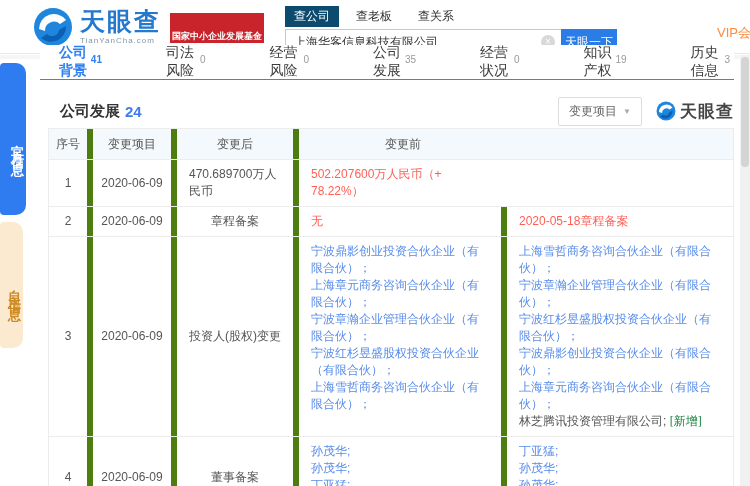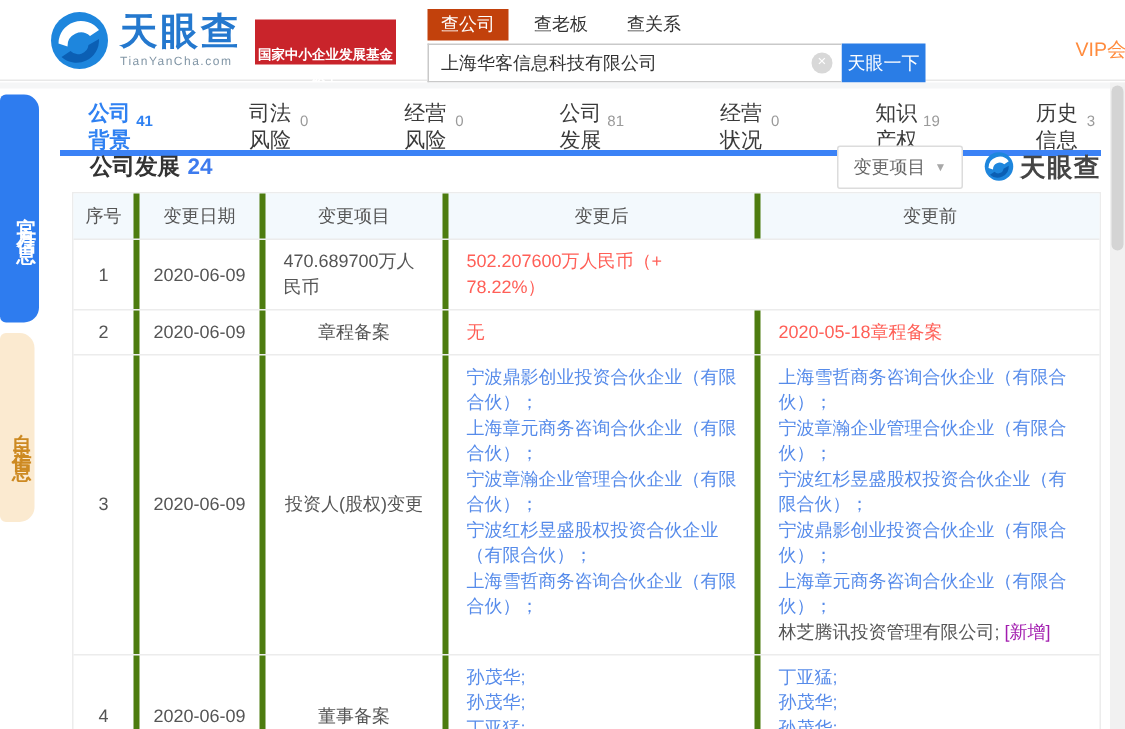--- a/index.html
+++ b/index.html
@@ -14,42 +14,42 @@
   .logo { position:absolute; left:33px; top:7px; display:flex; align-items:flex-start; cursor:pointer; }
   .logo-ico { width:40px; height:40px; }
   .logo-txt { margin-left:7px; }
   .logo-title { font-size:25px; font-weight:bold; color:#2478ce; letter-spacing:2px; line-height:28px; }
   .logo-sub { font-size:8px; color:#8296a6; letter-spacing:1px; margin-top:1px; }
   .badge { position:absolute; left:170px; top:13px; width:94px; height:30px; background:#c9242b;
     color:#fff; font-size:9px; font-weight:bold; text-align:center; line-height:14px; padding-top:16px; }
   .search-wrap { position:absolute; left:285px; top:6px; }
   .search-tabs { display:flex; gap:8px; margin-bottom:2px; }
   .search-tab { font-size:12px; color:#333; padding:2px 9px; cursor:pointer; }
-  .search-tab.active { background:#c2410c; color:#fff; }
+  .search-tab.active { background:#0c4a6e; color:#fff; }
   .search-row { display:flex; }
   .search-box { position:relative; width:276px; height:26px; }
   .search-input { width:276px; height:26px; border:1px solid #c9c9c9; border-right:none;
     font-size:12px; color:#333; padding:0 26px 0 8px; outline:none; }
   .clear-ico { position:absolute; right:6px; top:6px; width:14px; height:14px; border-radius:50%;
     background:#d8d8d8; color:#fff; font-size:10px; line-height:14px; text-align:center; cursor:pointer; }
   .search-btn { width:56px; height:26px; background:#2a7de6; color:#fff; border:none;
     font-size:12px; cursor:pointer; font-family:inherit; }
   .vip { position:absolute; left:717px; top:24px; font-size:13px; color:#ff8b3d; white-space:nowrap; cursor:pointer; }
 
   
   .side-tab { position:absolute; left:0; width:26px; text-align:center; cursor:pointer;
     writing-mode:vertical-rl; text-orientation:upright; letter-spacing:6px; font-size:13px; font-weight:bold; }
   .side-tab.official { top:63px; height:152px; background:#2e7cef; color:#fff;
     border-radius:4px 10px 10px 4px; padding-top:14px; }
   .side-tab.selfinfo { top:222px; height:126px; background:#fbead0; color:#cd8a22;
     border-radius:4px 10px 10px 4px; padding-top:12px; width:23px; }
 
   
-  .nav-tabs { position:absolute; left:40px; top:69px; width:694px; height:35px; display:flex;
-    gap:56px; padding-left:15px; border-bottom:4px solid #3b82f6; background:#fff; }
+  .nav-tabs { position:absolute; left:40px; top:45px; width:694px; height:35px; display:flex;
+    gap:56px; padding-left:15px; border-bottom:1px solid #3b82f6; background:#fff; }
   .nav-tab { display:flex; align-items:center; gap:3px; font-size:14px; color:#3a3a3a;
     cursor:pointer; padding:0 4px; }
   .nav-tab .cnt { font-size:10px; color:#9a9a9a; margin-top:-6px; }
   .nav-tab.active { color:#2f81f2; font-weight:bold; }
   .nav-tab.active .cnt { color:#2f81f2; }
 
   
   .section-head { position:absolute; left:40px; top:94px; width:694px; height:34px;
     display:flex; align-items:center; }
   .sec-title { font-size:15px; font-weight:bold; color:#333; margin-left:20px; }
@@ -58,32 +58,32 @@
   .filter-btn { border:1px solid #dcdcdc; border-radius:2px; background:#fff; padding:5px 10px;
     font-size:12px; color:#666; display:flex; align-items:center; gap:6px; cursor:pointer; font-family:inherit; }
   .filter-btn .caret { font-size:8px; color:#a8a8a8; }
   .wm { display:flex; align-items:center; gap:4px; }
   .wm-txt { font-size:17px; font-weight:bold; color:#454545; letter-spacing:1px; }
 
   
   .tbl { position:absolute; left:48px; top:128px; width:686px; border:1px solid #ececec; border-bottom:none; }
   .t-row { display:grid; grid-template-columns:44px 84px 122px 208px 1fr; border-bottom:1px solid #ececec; }
   .t-row.hdr { background:#f3f9fd; }
-  .td { border-right:4px solid #4d7c0f; font-size:12px; color:#555; line-height:17px;
+  .td { border-right:6px solid #4d7c0f; font-size:12px; color:#555; line-height:17px;
     display:flex; align-items:center; justify-content:center; text-align:center;
     padding:5px 6px; min-height:29px; }
   .td:last-child { border-right:none; }
   .td.txtcol { align-items:flex-start; justify-content:flex-start; text-align:left;
     flex-direction:column; padding:6px 12px; }
   .t-row.hdr .td { color:#555; min-height:30px; }
   .line { display:block; }
   .seg.link { color:#568bea; cursor:pointer; }
   .seg.plain { color:#555; }
   .seg.red { color:#ff5f57; }
-  .seg.tag { color:#a21caf; }
+  .seg.tag { color:#15803d;font-family:Liberation Serif, serif; }
 
   
   .scrollbar { position:absolute; right:0; top:55px; width:10px; height:431px; background:#f1f1f1; }
   .scroll-thumb { position:absolute; left:1px; top:2px; width:8px; height:110px; background:#d4d4d4; border-radius:4px; }
 </style>
 </head>
 <body>
 
 <div class="topbar">
   <div class="logo">
@@ -132,21 +132,21 @@
     <div class="nav-tab">
       <div style="display: inline;">司法风险</div>
       <div class="cnt" style="display: inline;">0</div>
     </div>
     <div class="nav-tab">
       <div style="display: inline;">经营风险</div>
       <div class="cnt" style="display: inline;">0</div>
     </div>
     <div class="nav-tab">
       <div style="display: inline;">公司发展</div>
-      <div class="cnt" style="display: inline;">81</div>
+      <div class="cnt" style="display: inline;">35</div>
     </div>
     <div class="nav-tab">
       <div style="display: inline;">经营状况</div>
       <div class="cnt" style="display: inline;">0</div>
     </div>
     <div class="nav-tab">
       <div style="display: inline;">知识产权</div>
       <div class="cnt" style="display: inline;">19</div>
     </div>
     <div class="nav-tab">
@@ -170,21 +170,20 @@
         <path d="M14 27 a 7 7 0 0 0 12 -4 l 7 -4 a 15 15 0 0 1 -25 12 Z" fill="#0b5fb4"></path>
       </svg>
       <span class="wm-txt">天眼查</span>
     </div>
   </div>
 </div>
 
 <div class="tbl">
   <div class="t-row hdr" id="tbl-head">
       <div class="td">序号</div>
-      <div class="td">变更日期</div>
       <div class="td">变更项目</div>
       <div class="td">变更后</div>
       <div class="td">变更前</div>
     </div>
   <div id="tbl-body">
       <div class="t-row">
         <div class="td">1</div>
         <div class="td">2020-06-09</div>
         <div class="td txtcol">
           <div class="line"><span class="seg plain">470.689700万人民币</span></div>

